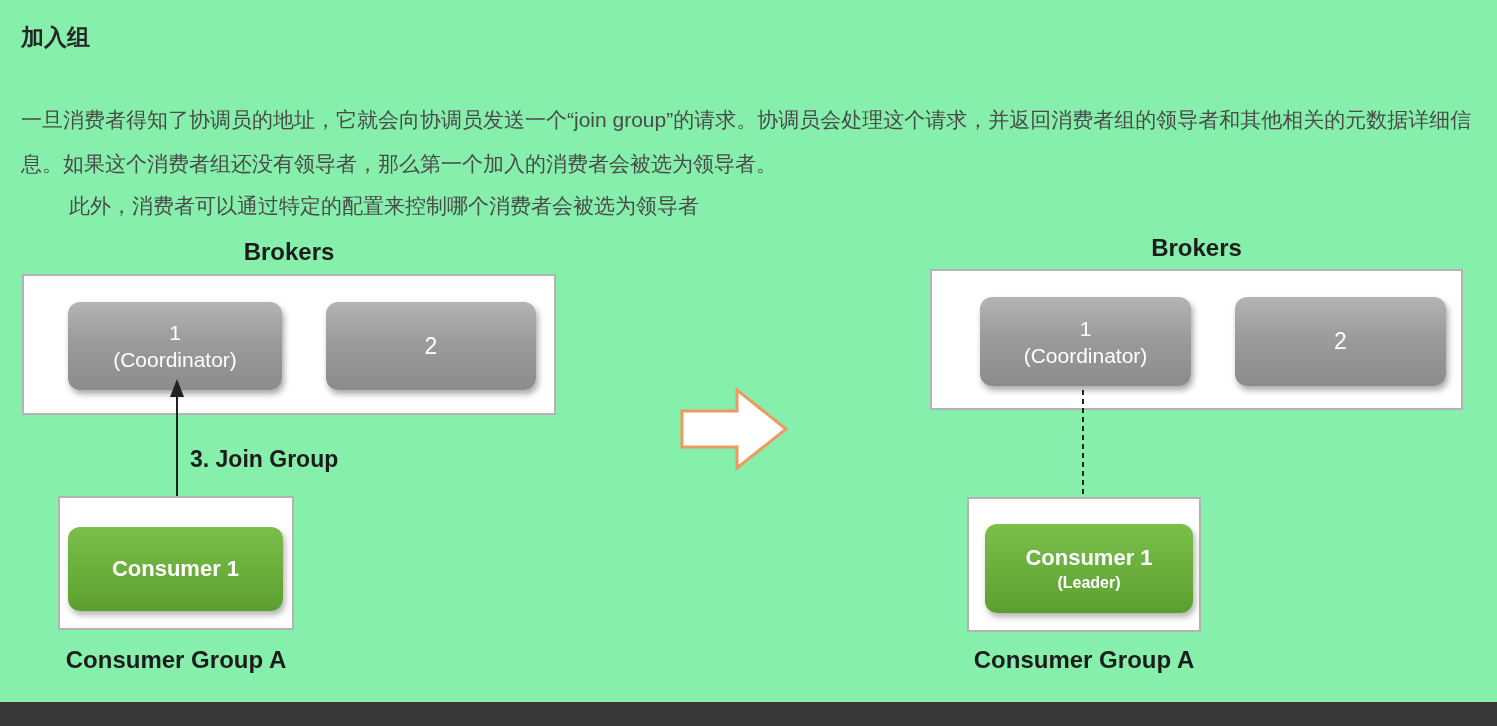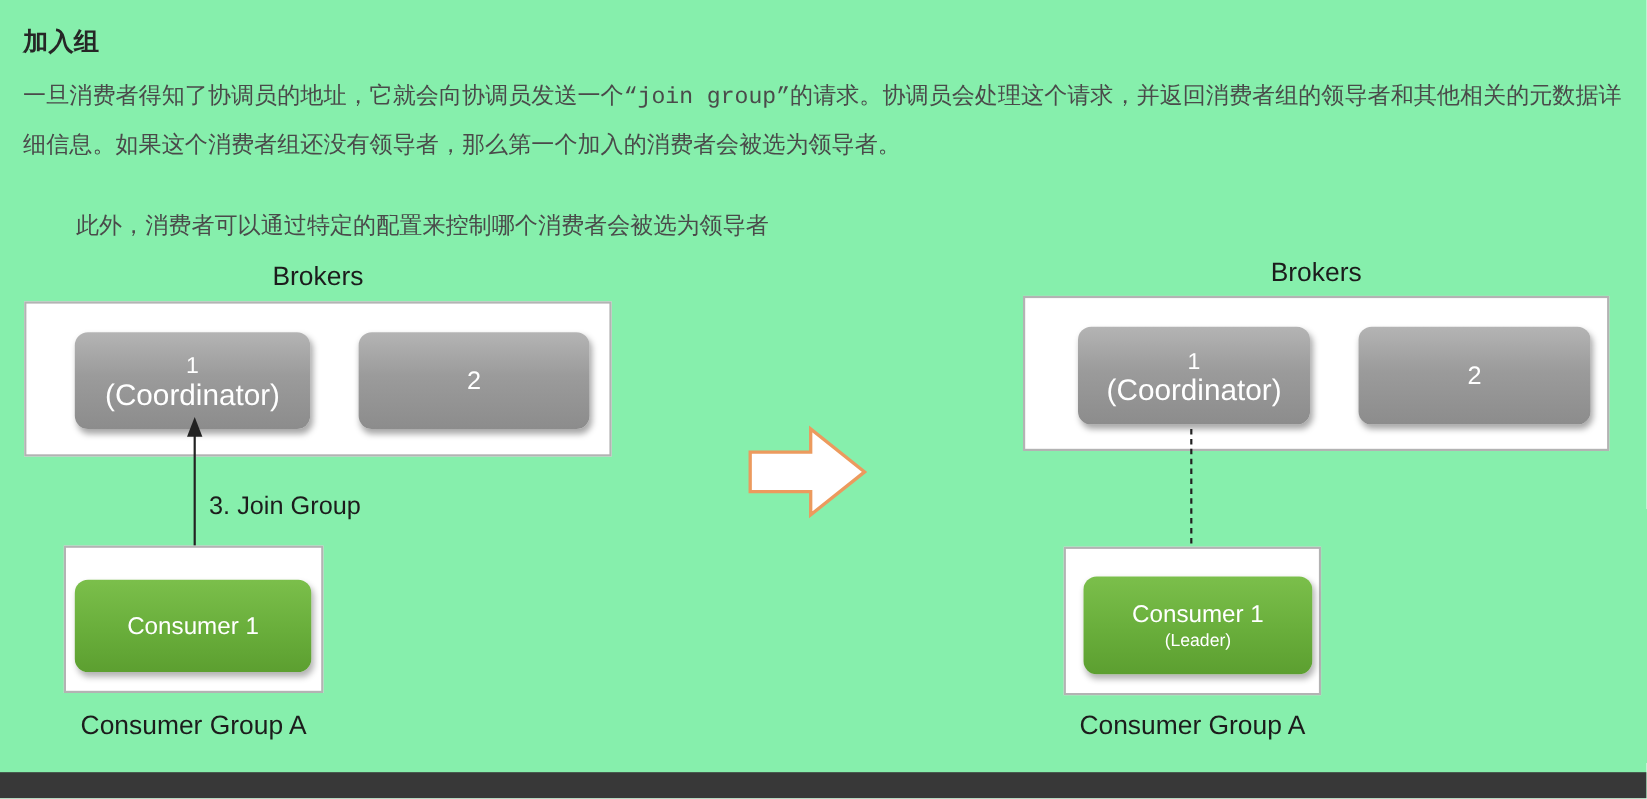--- a/index.html
+++ b/index.html
@@ -13,21 +13,21 @@
 
   .page-title {
     position:absolute; left:21px; top:22px;
     font-size:23px; font-weight:bold; color:#262626;
   }
 
   .para {
     position:absolute; left:21px; width:1458px;
     font-size:21px; line-height:44px; color:#4a4a4a;
   }
-  .para--1 { top:68px;font-family:Liberation Mono, monospace; }
+  .para--1 { top:98px; }
   .para--2 { top:184px;margin-left:48px; }
 
   
   .dbox {
     position:absolute; border:2px solid #b3b3b3; background:#ffffff;
   }
   .dbox--brokers-left  { left:22px;  top:274px; width:534px; height:141px; }
   .dbox--brokers-right { left:930px; top:269px; width:533px; height:141px; }
   .dbox--consumer-left  { left:58px;  top:496px; width:236px; height:134px; }
   .dbox--consumer-right { left:967px; top:497px; width:234px; height:135px; }
@@ -38,36 +38,37 @@
     align-items:center; justify-content:center;
     color:#ffffff; border-radius:12px; text-align:center;
   }
   .node--gray {
     background:linear-gradient(180deg,#b4b4b4 0%,#9b9b9b 45%,#8c8c8c 100%);
     box-shadow:2px 4px 6px rgba(0,0,0,0.35);
   }
   .node--green {
     background:linear-gradient(180deg,#7bbf4b 0%,#69ae3b 55%,#5c9f30 100%);
     box-shadow:2px 4px 6px rgba(0,0,0,0.3);
+    font-weight:bold;
   }
   .node--b1-left  { left:68px;   top:302px; width:214px; height:88px; }
   .node--b2-left  { left:326px;  top:302px; width:210px; height:88px; }
   .node--b1-right { left:980px;  top:297px; width:211px; height:89px; }
   .node--b2-right { left:1235px; top:297px; width:211px; height:89px; }
   .node--c-left   { left:68px;   top:527px; width:215px; height:84px; font-size:22px; }
   .node--c-right  { left:985px;  top:524px; width:208px; height:89px; }
 
   .node-line-num  { font-size:21px; line-height:27px; }
-  .node-line-role { font-size:27px; line-height:27px; }
+  .node-line-role { font-size:21px; line-height:27px; }
   .node-line-2    { font-size:23px; }
   .consumer-name  { font-size:22px; line-height:28px; }
   .consumer-role  { font-size:16px; line-height:22px; }
 
   
-  .dlabel { position:absolute; color:#1c1c1c; }
+  .dlabel { position:absolute; color:#1c1c1c;font-weight:bold; }
   .dlabel--brokers-left  { left:22px;  top:238px; width:534px; text-align:center; font-size:24px; }
   .dlabel--brokers-right { left:930px; top:234px; width:533px; text-align:center; font-size:24px; }
   .dlabel--arrow-left    { left:190px;  top:446px; font-size:23px; }
   .dlabel--arrow-right   { left:1102px; top:443px; font-size:23px; }
   .dlabel--group-left    { left:58px;  top:646px; width:236px; text-align:center; font-size:24px; }
   .dlabel--group-right   { left:967px; top:646px; width:234px; text-align:center; font-size:24px; }
 
   
   .svg-abs { position:absolute; overflow:visible; }
   .svg--join     { left:158px;  top:378px; }

